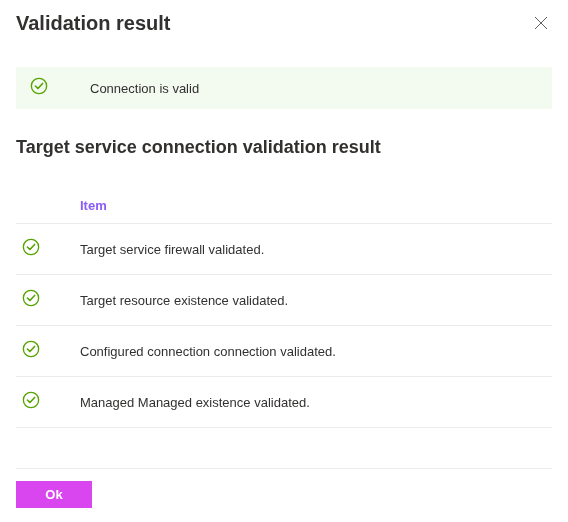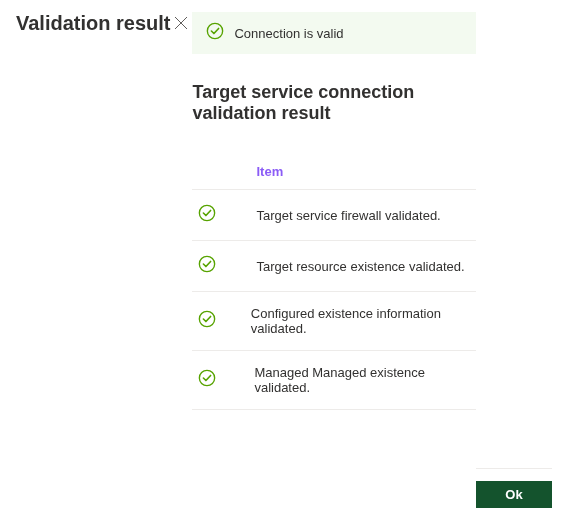--- a/index.html
+++ b/index.html
@@ -10,21 +10,21 @@
     body {
       font-family: "Segoe UI", -apple-system, BlinkMacSystemFont, sans-serif;
       background: #ffffff;
       width: 568px;
       height: 522px;
       position: relative;
     }
     .panel {
       padding: 12px 16px 0 16px;
       display: flex;
-      flex-direction: row;
+      flex-direction: column;
       height: 100%;
     }
     .header {
       display: flex;
       justify-content: space-between;
       align-items: flex-start;
       margin-bottom: 30px;
     }
     .title {
       font-size: 20px;
@@ -44,20 +44,21 @@
       background: #f3faf0;
       padding: 10px 14px;
       display: flex;
       align-items: center;
       gap: 10px;
       margin-bottom: 28px;
     }
     .status-banner .msg {
       font-size: 13px;
       color: #323130;
+      margin-left: 32px;
     }
     .subtitle {
       font-size: 18px;
       font-weight: 600;
       color: #323130;
       margin-bottom: 40px;
     }
     .table {
       width: 100%;
     }
@@ -107,21 +108,21 @@
       stroke-width: 1.8;
       stroke-linecap: round;
       stroke-linejoin: round;
     }
     .footer {
       margin-top: auto;
       padding: 12px 0 14px 0;
       border-top: 1px solid #edebe9;
     }
     .ok-btn {
-      background: #14532d;
+      background: #d946ef;
       color: #ffffff;
       border: none;
       padding: 6px 8px;
       width: 76px;
       font-size: 13px;
       font-weight: 600;
       cursor: pointer;
       font-family: inherit;
     }
     .content {
@@ -188,21 +189,21 @@
 
       <div class="table-row">
         <div class="col-status">
           <span>
             <svg class="check-icon" viewBox="0 0 20 20">
                 <circle cx="10" cy="10" r="8.5"></circle>
                 <path d="M6 10 L8.8 12.8 L14 7.2"></path>
               </svg>
           </span>
         </div>
-        <div class="col-item">Configured existence information validated.</div>
+        <div class="col-item">Configured connection connection validated.</div>
       </div>
 
       <div class="table-row">
         <div class="col-status">
           <span>
             <svg class="check-icon" viewBox="0 0 20 20">
                 <circle cx="10" cy="10" r="8.5"></circle>
                 <path d="M6 10 L8.8 12.8 L14 7.2"></path>
               </svg>
           </span>

